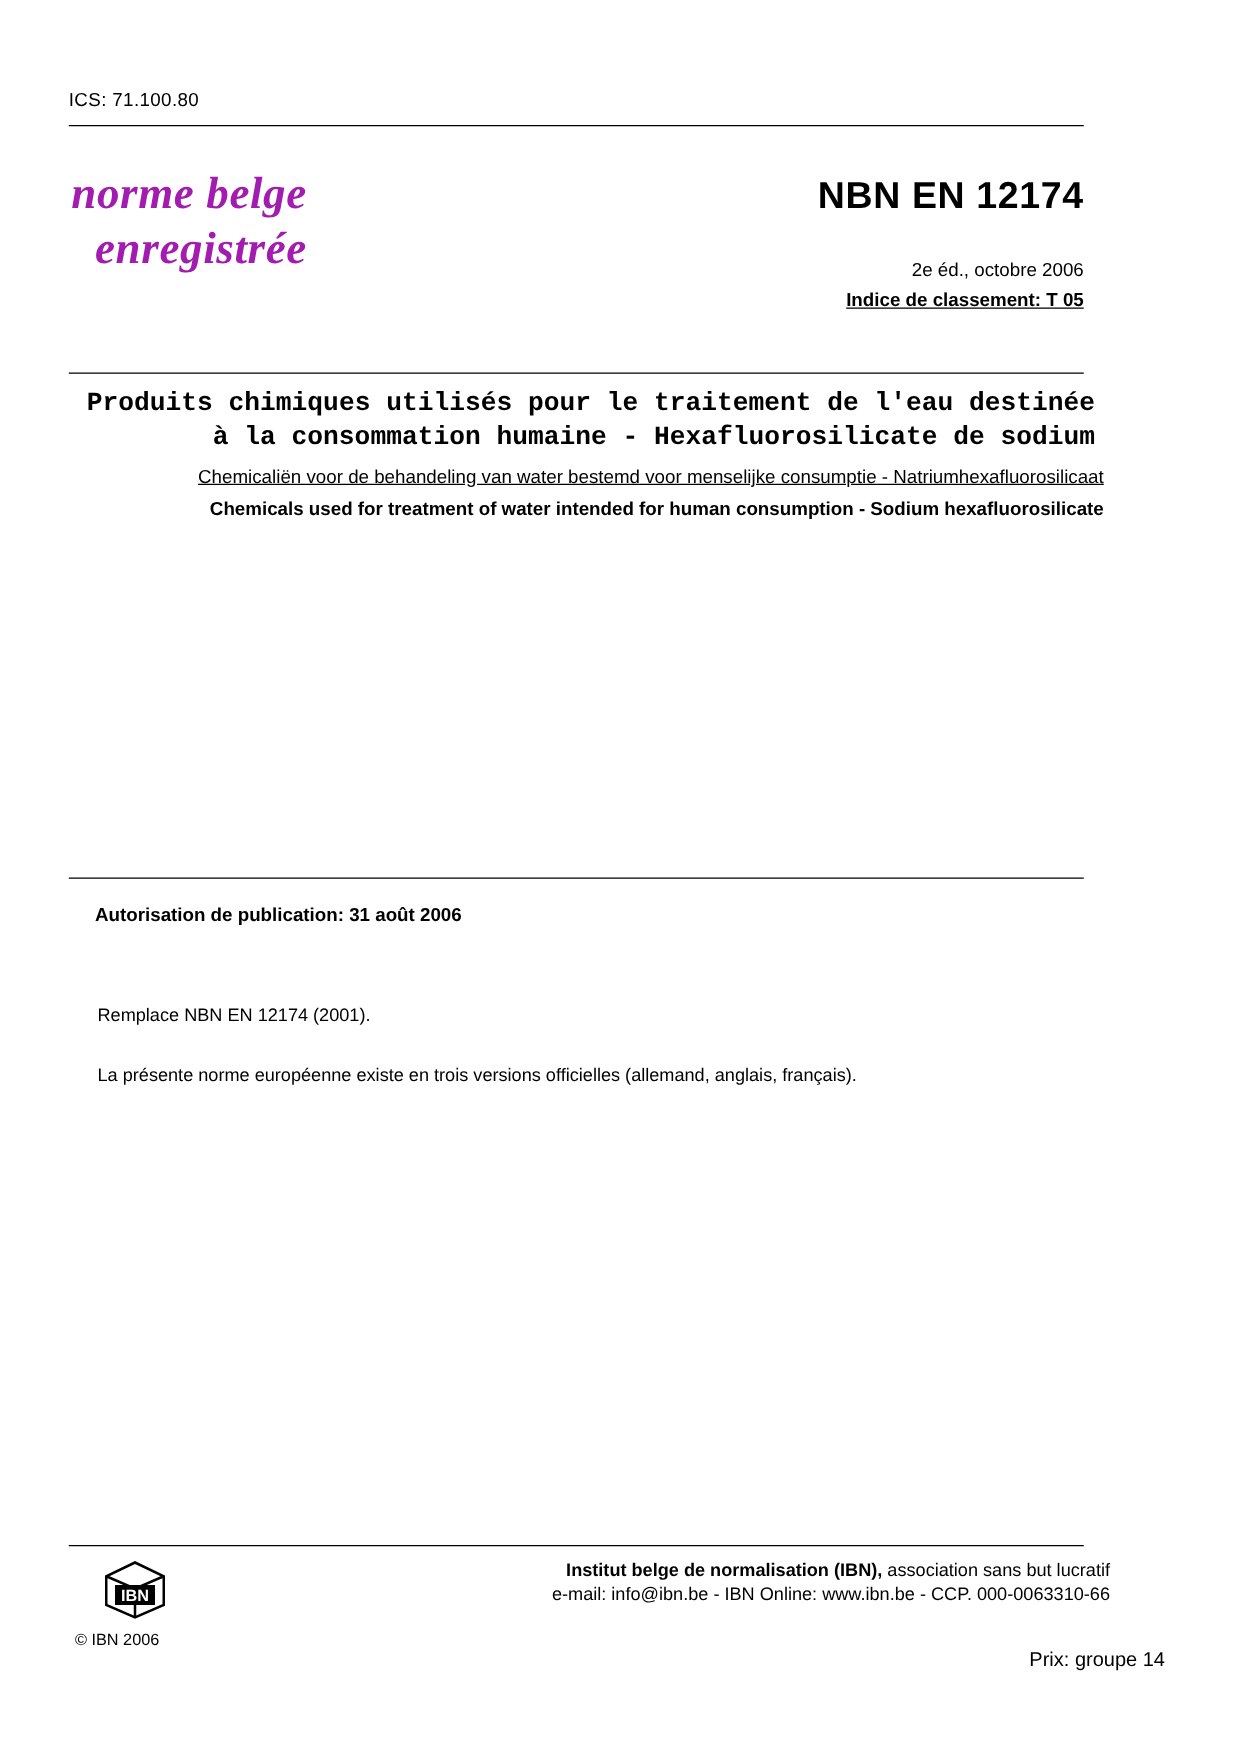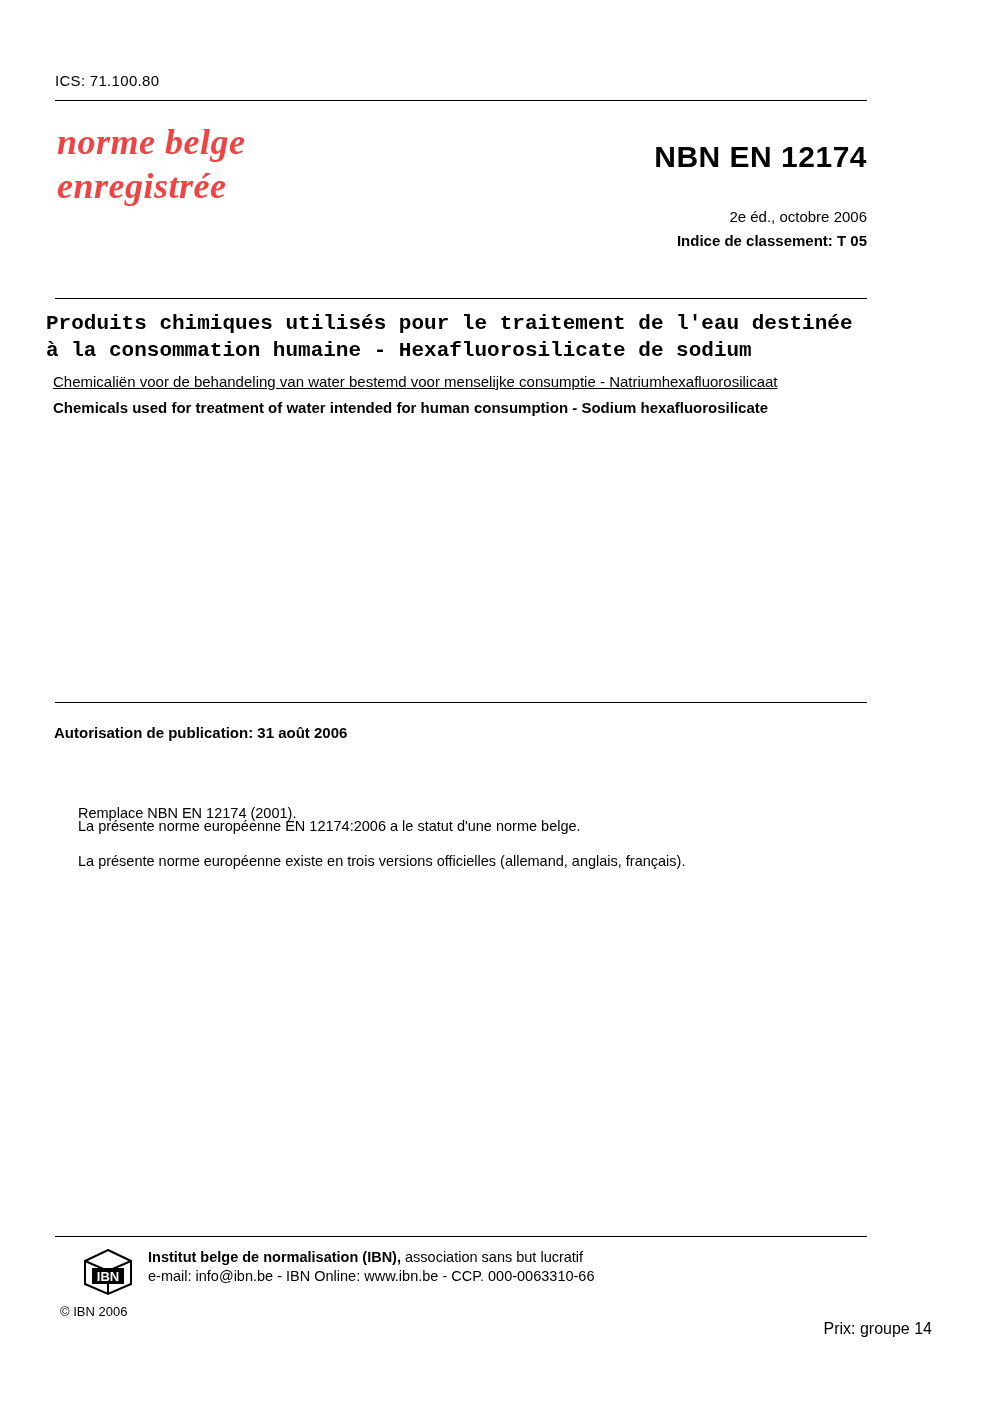--- a/index.html
+++ b/index.html
@@ -15,20 +15,21 @@
     position: relative;
     overflow: hidden;
   }
   .page {
     position: absolute;
     left: 0;
     top: 0;
     width: 992px;
     height: 1403px;
     box-sizing: border-box;
+    text-align: right;
   }
 
   
   .ics {
     position: absolute;
     left: 55px;
     top: 72px;
     font-size: 15px;
     letter-spacing: 0.3px;
   }
@@ -41,26 +42,26 @@
   }
   .rule-top { top: 100px; }
   .rule-mid { top: 298px; }
   .rule-auth { top: 702px; }
   .rule-footer { top: 1236px; }
 
   
   .belge {
     position: absolute;
     left: 57px;
-    top: 120px;
+    top: 132px;
     font-family: "Liberation Serif", serif;
     font-style: italic;
     font-weight: bold;
     font-size: 36px;
-    color: #ef4444;
+    color: #a21caf;
     line-height: 44px;
     letter-spacing: 0.5px;
   }
   .std-number {
     position: absolute;
     right: 125px;
     top: 140px;
     font-size: 30px;
     font-weight: bold;
     letter-spacing: 0.5px;
@@ -74,20 +75,21 @@
     white-space: nowrap;
     margin-top: 22px;
   }
   .indice {
     position: absolute;
     right: 125px;
     top: 232px;
     font-size: 15px;
     font-weight: bold;
     white-space: nowrap;
+    text-decoration: underline;
   }
 
   
   .title-fr {
     position: absolute;
     left: 46px;
     top: 310px;
     width: 830px;
     font-size: 21px;
     font-weight: bold;
@@ -109,21 +111,21 @@
     top: 398px;
     width: 830px;
     font-size: 15px;
     line-height: 20px;
     font-weight: bold;
   }
 
   
   .auth {
     position: absolute;
-    left: 54px;
+    left: 76px;
     top: 724px;
     font-size: 15px;
     font-weight: bold;
   }
   .note {
     position: absolute;
     left: 78px;
     font-size: 14.5px;
   }
   .note-1 { top: 774px; margin-top: 31px; }
@@ -180,21 +182,20 @@
   <div class="rule rule-mid"></div>
 
   <div class="title-fr">Produits chimiques utilisés pour le traitement de l'eau destinée à la consommation humaine - Hexafluorosilicate de sodium</div>
   <div class="title-nl">Chemicaliën voor de behandeling van water bestemd voor menselijke consumptie - Natriumhexafluorosilicaat</div>
   <div class="title-en">Chemicals used for treatment of water intended for human consumption - Sodium hexafluorosilicate</div>
 
   <div class="rule rule-auth"></div>
 
   <div class="auth">Autorisation de publication: 31 août 2006</div>
   <div class="note note-1">Remplace NBN EN 12174 (2001).</div>
-  <div class="note note-2">La présente norme européenne EN 12174:2006 a le statut d'une norme belge.</div>
   <div class="note note-3">La présente norme européenne existe en trois versions officielles (allemand, anglais, français).</div>
 
   <div class="rule rule-footer"></div>
 
   <div class="logo">
     <svg width="52" height="48" viewBox="0 0 52 48" xmlns="http://www.w3.org/2000/svg">
       <polygon points="26,2 49,13 49,36 26,46 3,36 3,13" fill="#ffffff" stroke="#000000" stroke-width="2"></polygon>
       <polyline points="3,13 26,23 49,13" fill="none" stroke="#000000" stroke-width="2"></polyline>
       <line x1="26" y1="23" x2="26" y2="46" stroke="#000000" stroke-width="2"></line>
       <rect x="10" y="20" width="32" height="16" fill="#000000"></rect>

